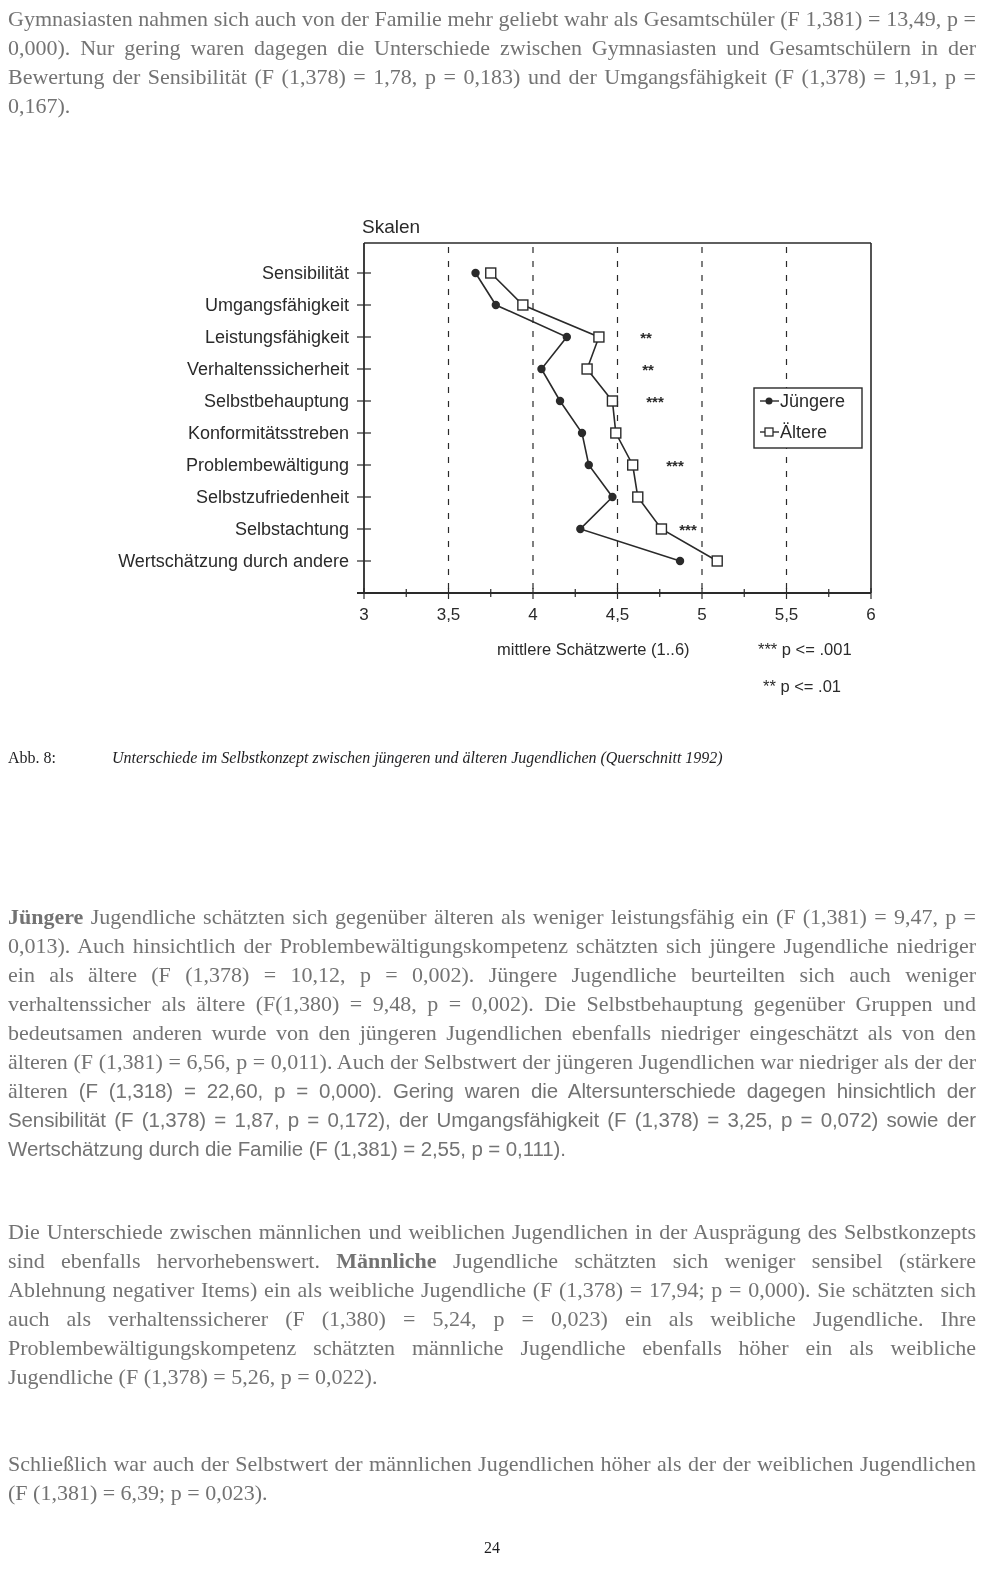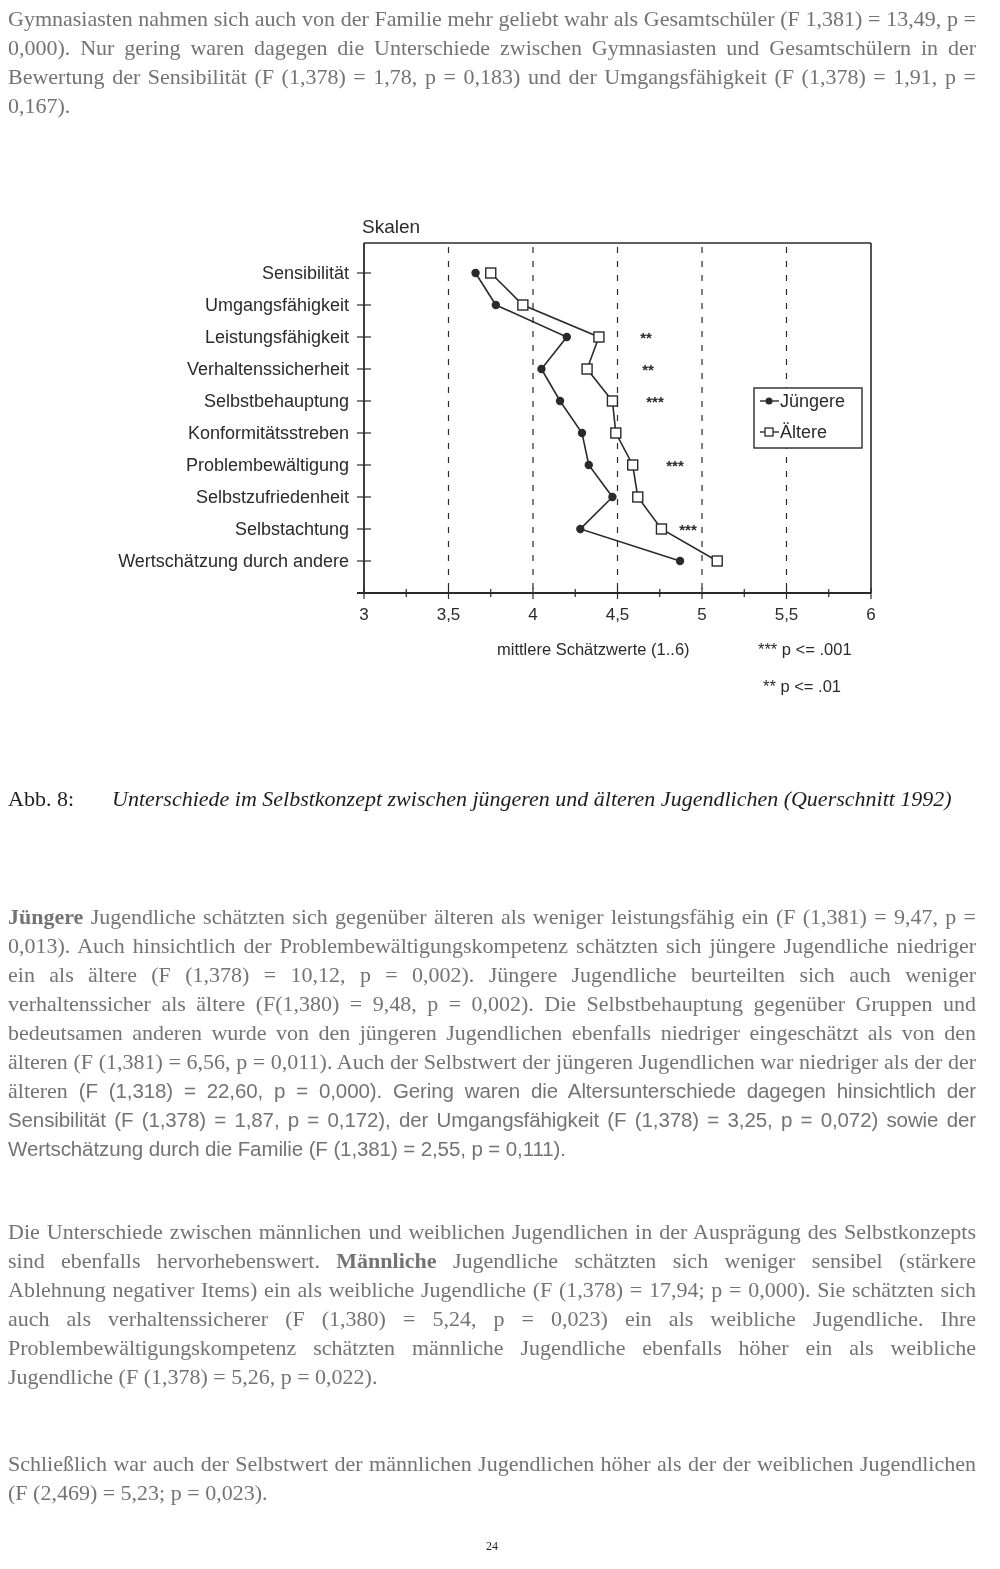--- a/index.html
+++ b/index.html
@@ -7,31 +7,31 @@
   .sans { font-family: "Liberation Sans", "DejaVu Sans", sans-serif; }
   .para {
     position: absolute; left: 8px; width: 968px;
     font-family: "Liberation Serif", "DejaVu Serif", serif;
     font-size: 22px; line-height: 29px; text-align: justify; color: #737373;
   }
   .para .sans { font-size: 20.5px; letter-spacing: -0.1px; }
   .para b { font-weight: bold; }
   #para-top { top: 4px; }
   #caption {
-    position: absolute; left: 8px; top: 784px; width: 968px;
-    font-family: "Liberation Serif", "DejaVu Serif", serif; font-size: 22px; line-height: 29px;
+    position: absolute; left: 8px; top: 743px; width: 968px;
+    font-family: "Liberation Serif", "DejaVu Serif", serif; font-size: 16px; line-height: 29px;
   }
   #caption .cap-label { position: absolute; left: 0; top: 0; }
   #caption .cap-text { margin-left: 104px; text-align: justify; font-style: italic; }
   #para-age { top: 902px; }
   #para-gender { top: 1217px; }
   #para-final { top: 1449px; }
   #page-number {
     position: absolute; left: 0; width: 984px; top: 1539px; text-align: center;
-    font-family: "Liberation Serif", "DejaVu Serif", serif; font-size: 12px;
+    font-family: "Liberation Serif", "DejaVu Serif", serif; font-size: 16px;
   }
   #figure { position: absolute; left: 0; top: 200px; width: 908px; height: 520px; }
   #figure svg { position: absolute; left: 0; top: 0; }
   .chart-text { font-family: "Liberation Sans", "DejaVu Sans", sans-serif; fill: #2a2a2a; }
 </style>
 </head>
 <body>
 
 <div id="para-top" class="para">
   <span>Gymnasiasten nahmen sich auch von der Familie mehr geliebt wahr als Gesamtschüler (F 1,381) = 13,49, p = 0,000). Nur gering waren dagegen die Unterschiede zwischen Gymnasiasten und Gesamtschülern in der Bewertung der Sensibilität (F (1,378) = 1,78, p = 0,183) und der Umgangsfähigkeit (F (1,378) = 1,91, p = 0,167).</span>
@@ -136,16 +136,16 @@
 
 <div id="para-age" class="para">
   <b>Jüngere</b><span> Jugendliche schätzten sich gegenüber älteren als weniger leistungsfähig ein (F (1,381) = 9,47, p = 0,013). Auch hinsichtlich der Problembewältigungskompetenz schätzten sich jüngere Jugendliche niedriger ein als ältere (F (1,378) = 10,12, p = 0,002). Jüngere Jugendliche beurteilten sich auch weniger verhaltenssicher als ältere (F(1,380) = 9,48, p = 0,002). Die Selbstbehauptung gegenüber Gruppen und bedeutsamen anderen wurde von den jüngeren Jugendlichen ebenfalls niedriger eingeschätzt als von den älteren (F (1,381) = 6,56, p = 0,011). Auch der Selbstwert der jüngeren Jugendlichen war niedriger als der der älteren</span><span class="sans"> (F (1,318) = 22,60, p = 0,000). Gering waren die Altersunterschiede dagegen hinsichtlich der Sensibilität (F (1,378) = 1,87, p = 0,172), der Umgangsfähigkeit (F (1,378) = 3,25, p = 0,072) sowie der Wertschätzung durch die Familie  (F (1,381) = 2,55, p = 0,111).</span>
 </div>
 
 <div id="para-gender" class="para">
   <span>Die Unterschiede zwischen männlichen und weiblichen Jugendlichen in der Ausprägung des Selbstkonzepts sind ebenfalls hervorhebenswert. </span><b>Männliche</b><span> Jugendliche schätzten sich weniger sensibel (stärkere Ablehnung negativer Items) ein als weibliche Jugendliche (F (1,378) = 17,94; p = 0,000). Sie schätzten sich auch als verhaltenssicherer (F (1,380) = 5,24, p = 0,023) ein als weibliche Jugendliche. Ihre Problembewältigungskompetenz schätzten männliche Jugendliche ebenfalls höher ein als weibliche Jugendliche (F (1,378) = 5,26, p = 0,022).</span>
 </div>
 
 <div id="para-final" class="para">
-  <span>Schließlich war auch der Selbstwert der männlichen Jugendlichen höher als der der weiblichen Jugendlichen (F (2,469) = 5,23; p = 0,023).</span>
+  <span>Schließlich war auch der Selbstwert der männlichen Jugendlichen höher als der der weiblichen Jugendlichen (F (1,381) = 6,39; p = 0,023).</span>
 </div>
 
 <div id="page-number">24</div>
 
 </body></html>

